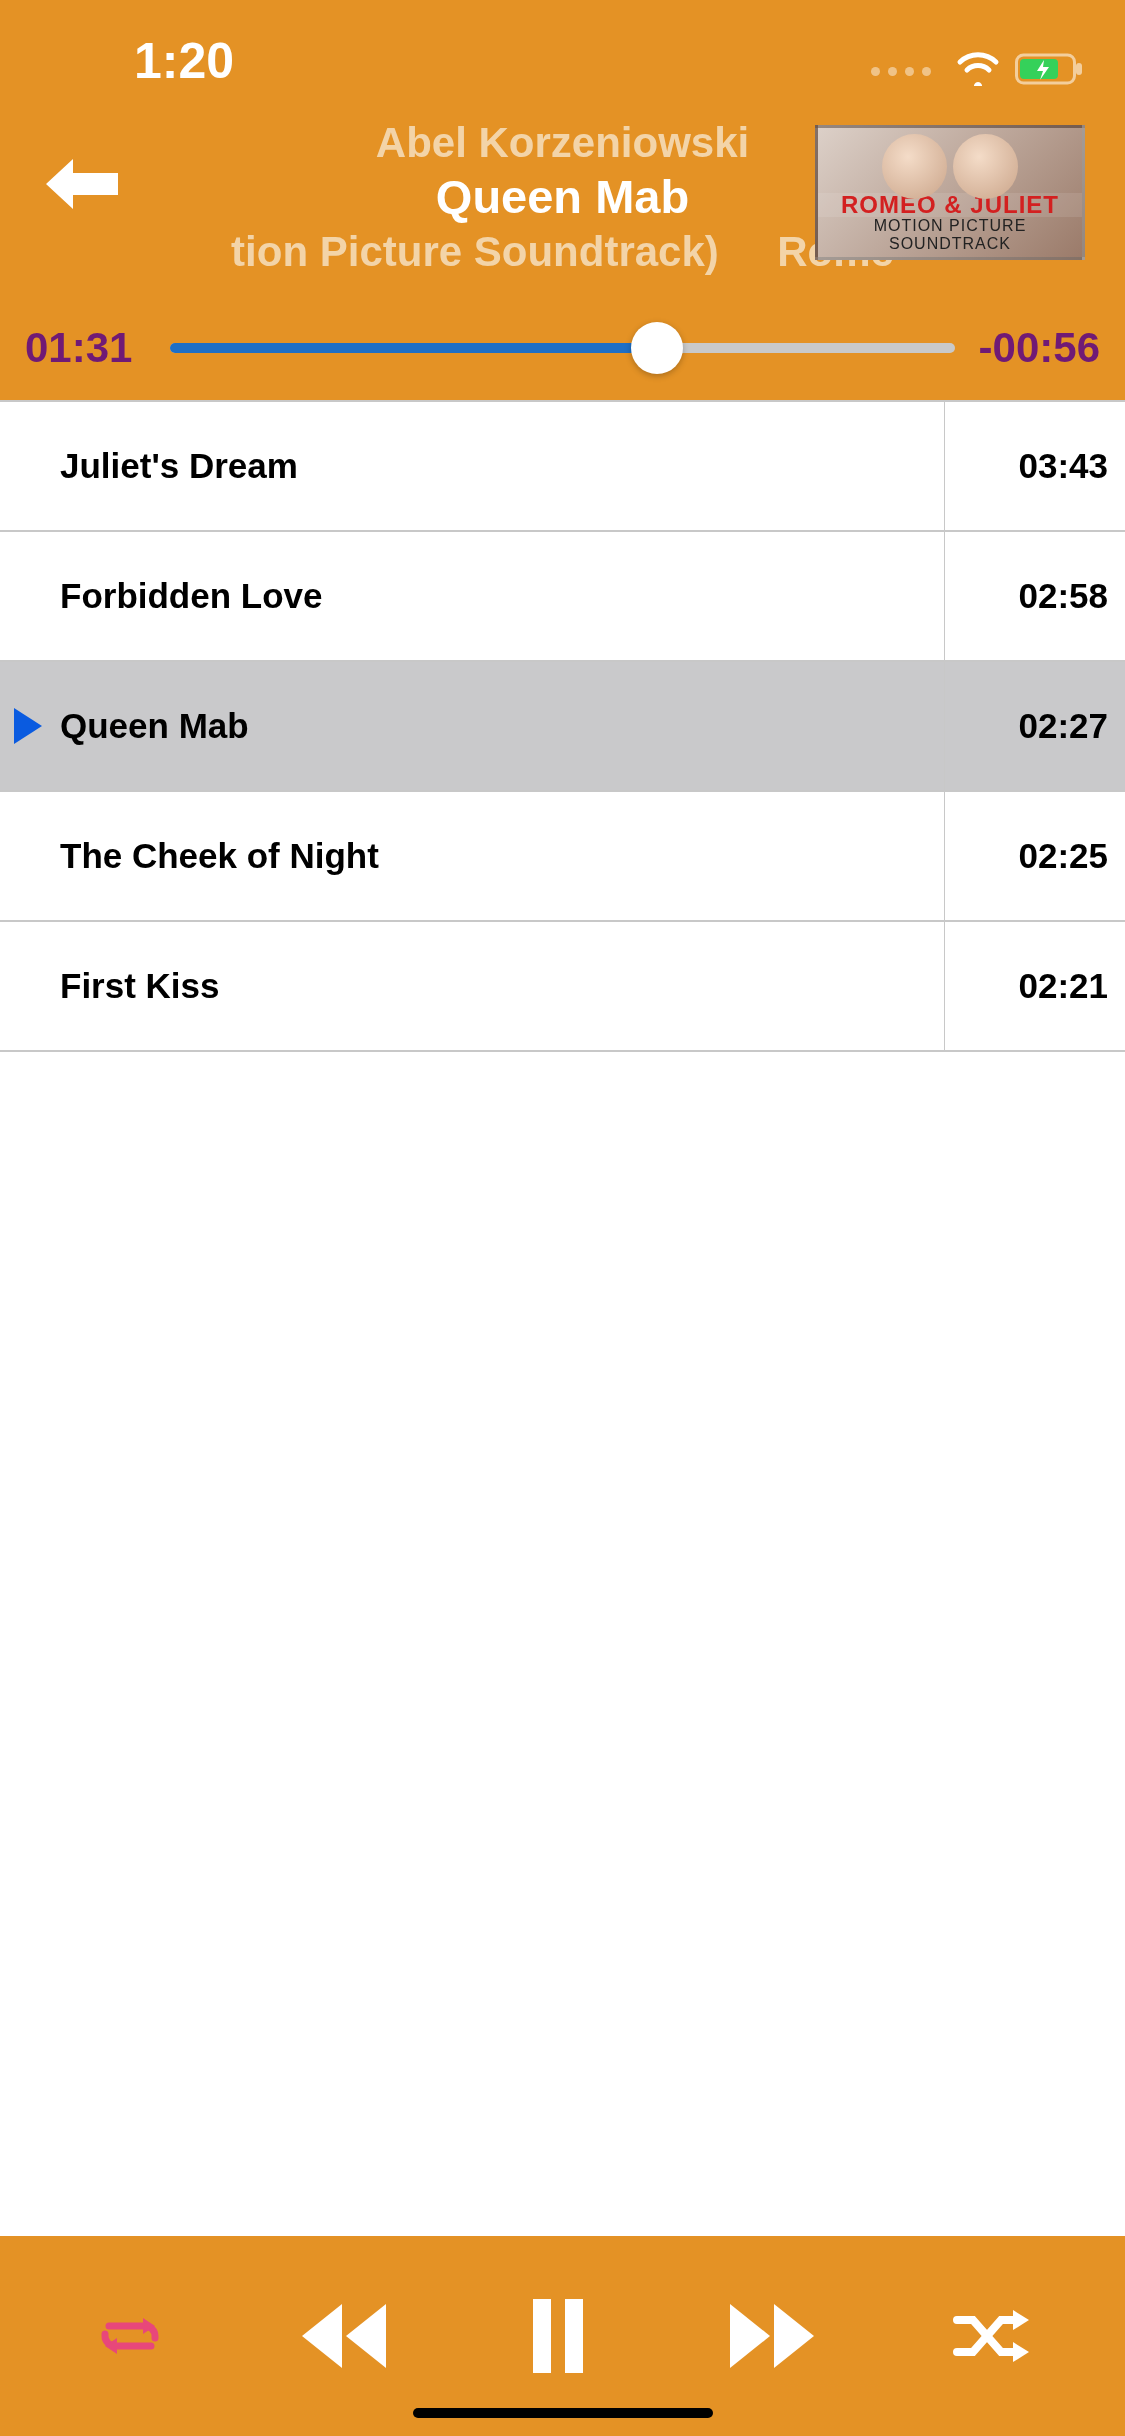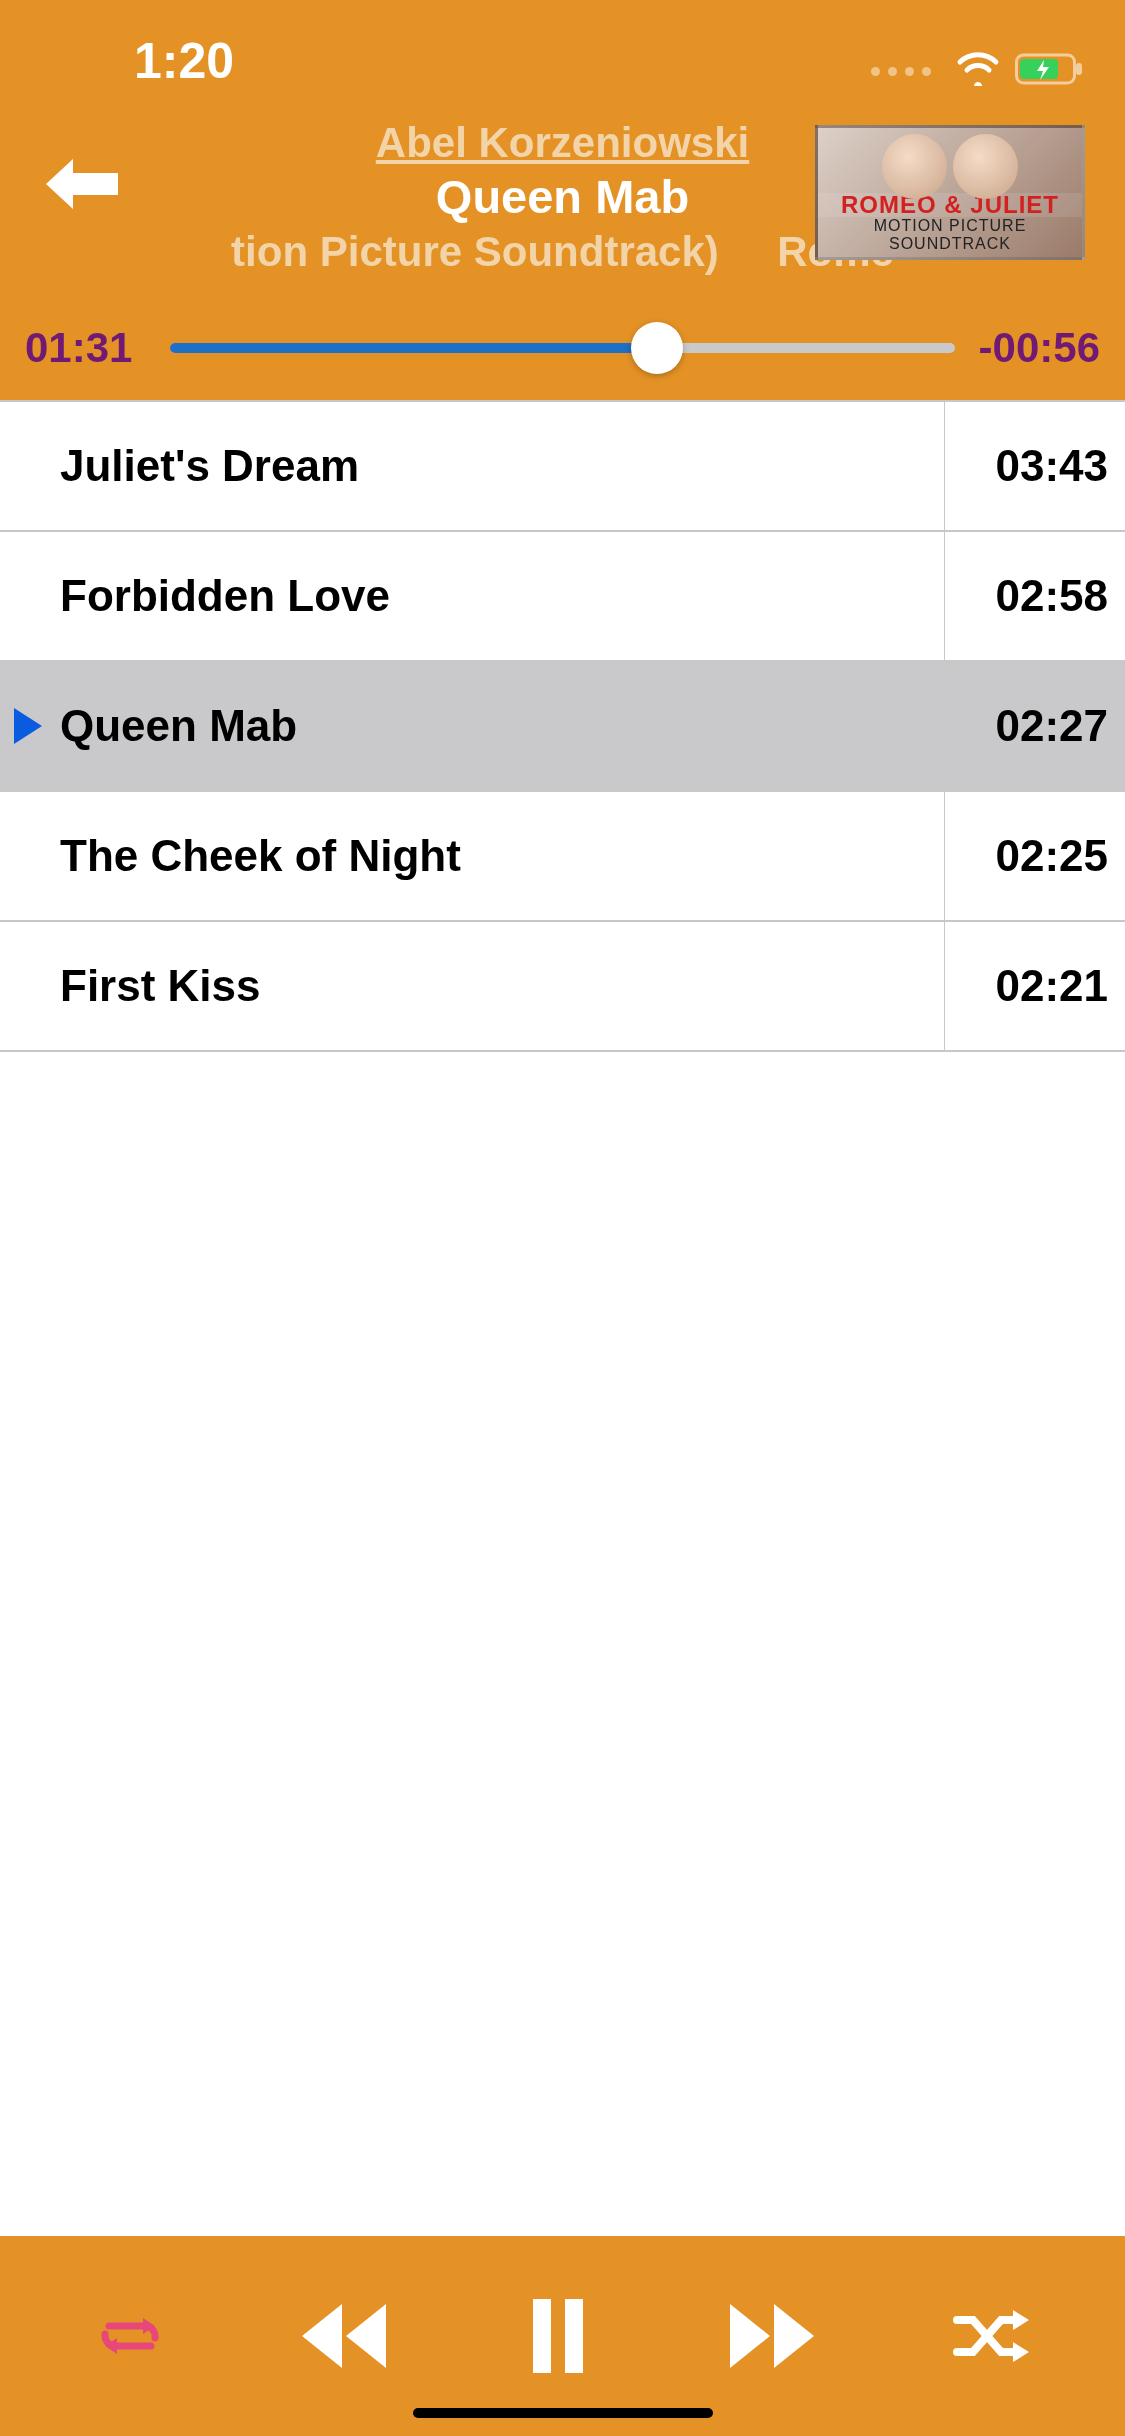--- a/index.html
+++ b/index.html
@@ -64,21 +64,20 @@
   .header-center {
     flex: 1;
     text-align: center;
     overflow: hidden;
     white-space: nowrap;
   }
   .artist-line {
     color: #f3d4a8;
     font-size: 42px;
     font-weight: 600;
-    text-decoration: underline;
   }
   .title-line {
     color: #ffffff;
     font-size: 47px;
     font-weight: 700;
     margin-top: 2px;
   }
   .album-line {
     color: #f3d4a8;
     font-size: 42px;
@@ -175,21 +174,21 @@
     flex: 1;
     background: #fff;
   }
   .track-row {
     display: flex;
     align-items: center;
     height: 132px;
     border-top: 2px solid #c8c8c8;
     border-bottom: 2px solid #c8c8c8;
     margin-bottom: -2px;
-    font-size: 44px;
+    font-size: 35px;
     font-weight: 700;
   }
   .track-row .title-cell {
     flex: 1;
     display: flex;
     align-items: center;
     padding-left: 60px;
     border-right: 1.5px solid #c8c8c8;
     height: 100%;
   }

